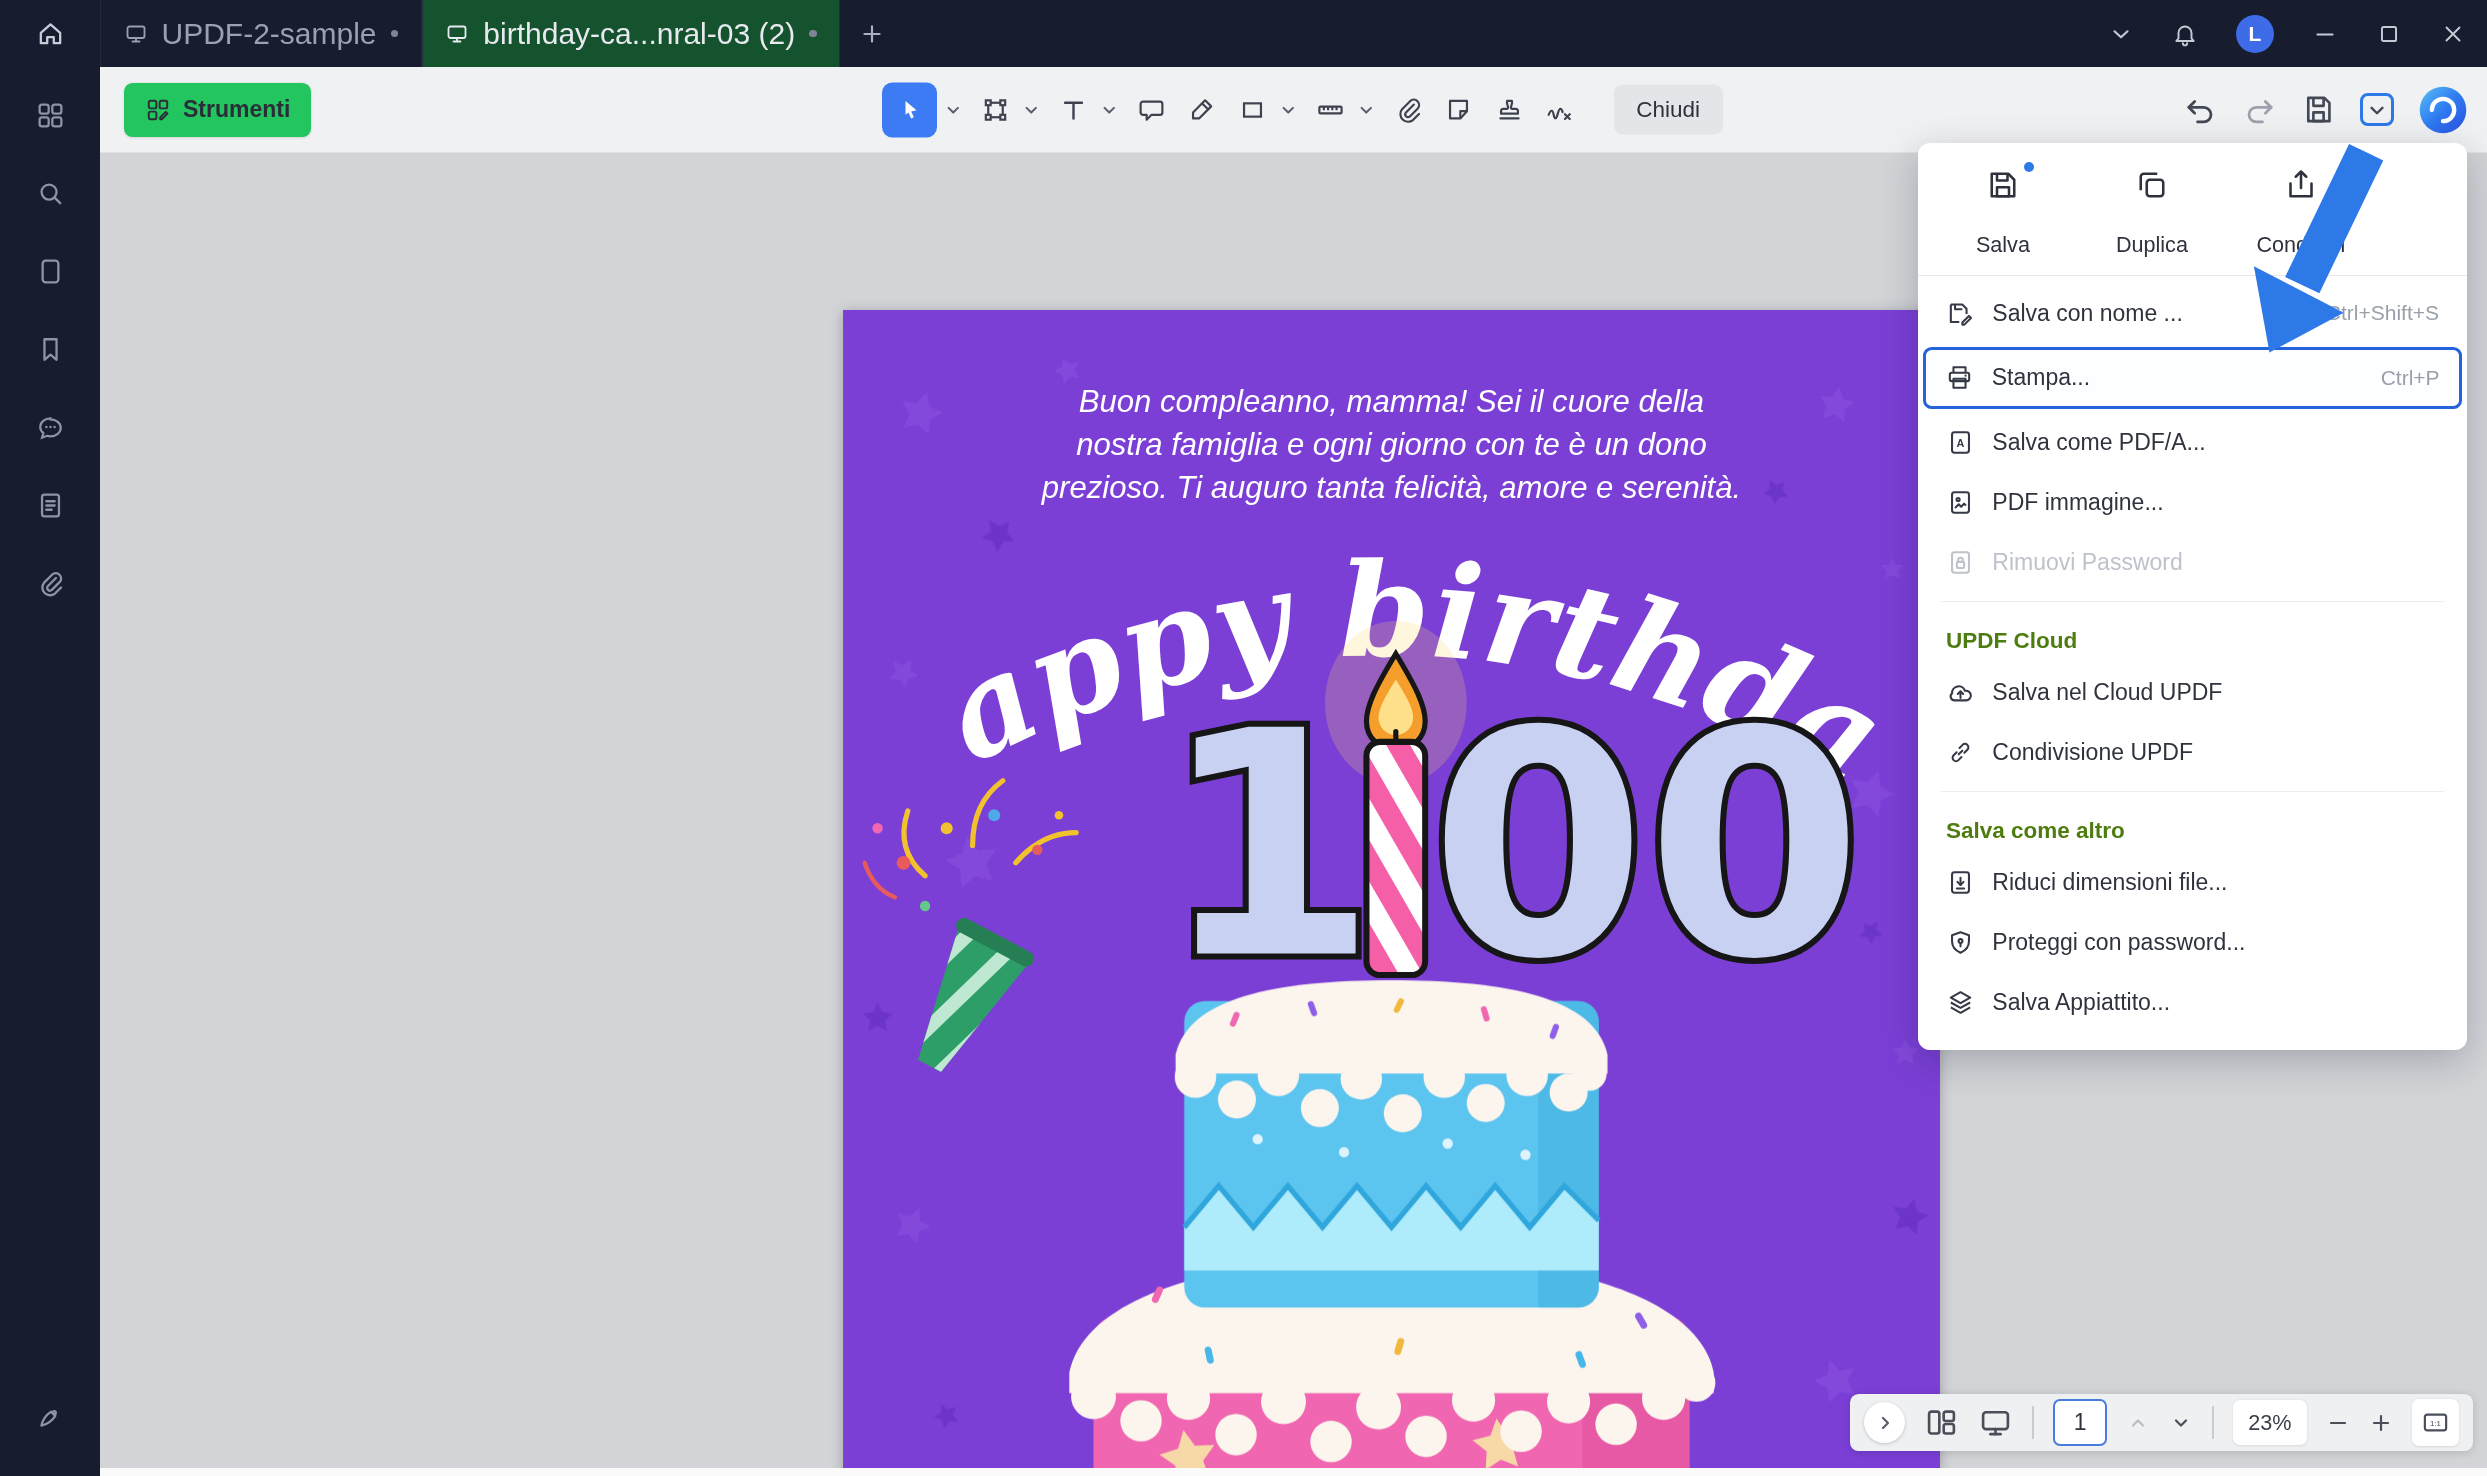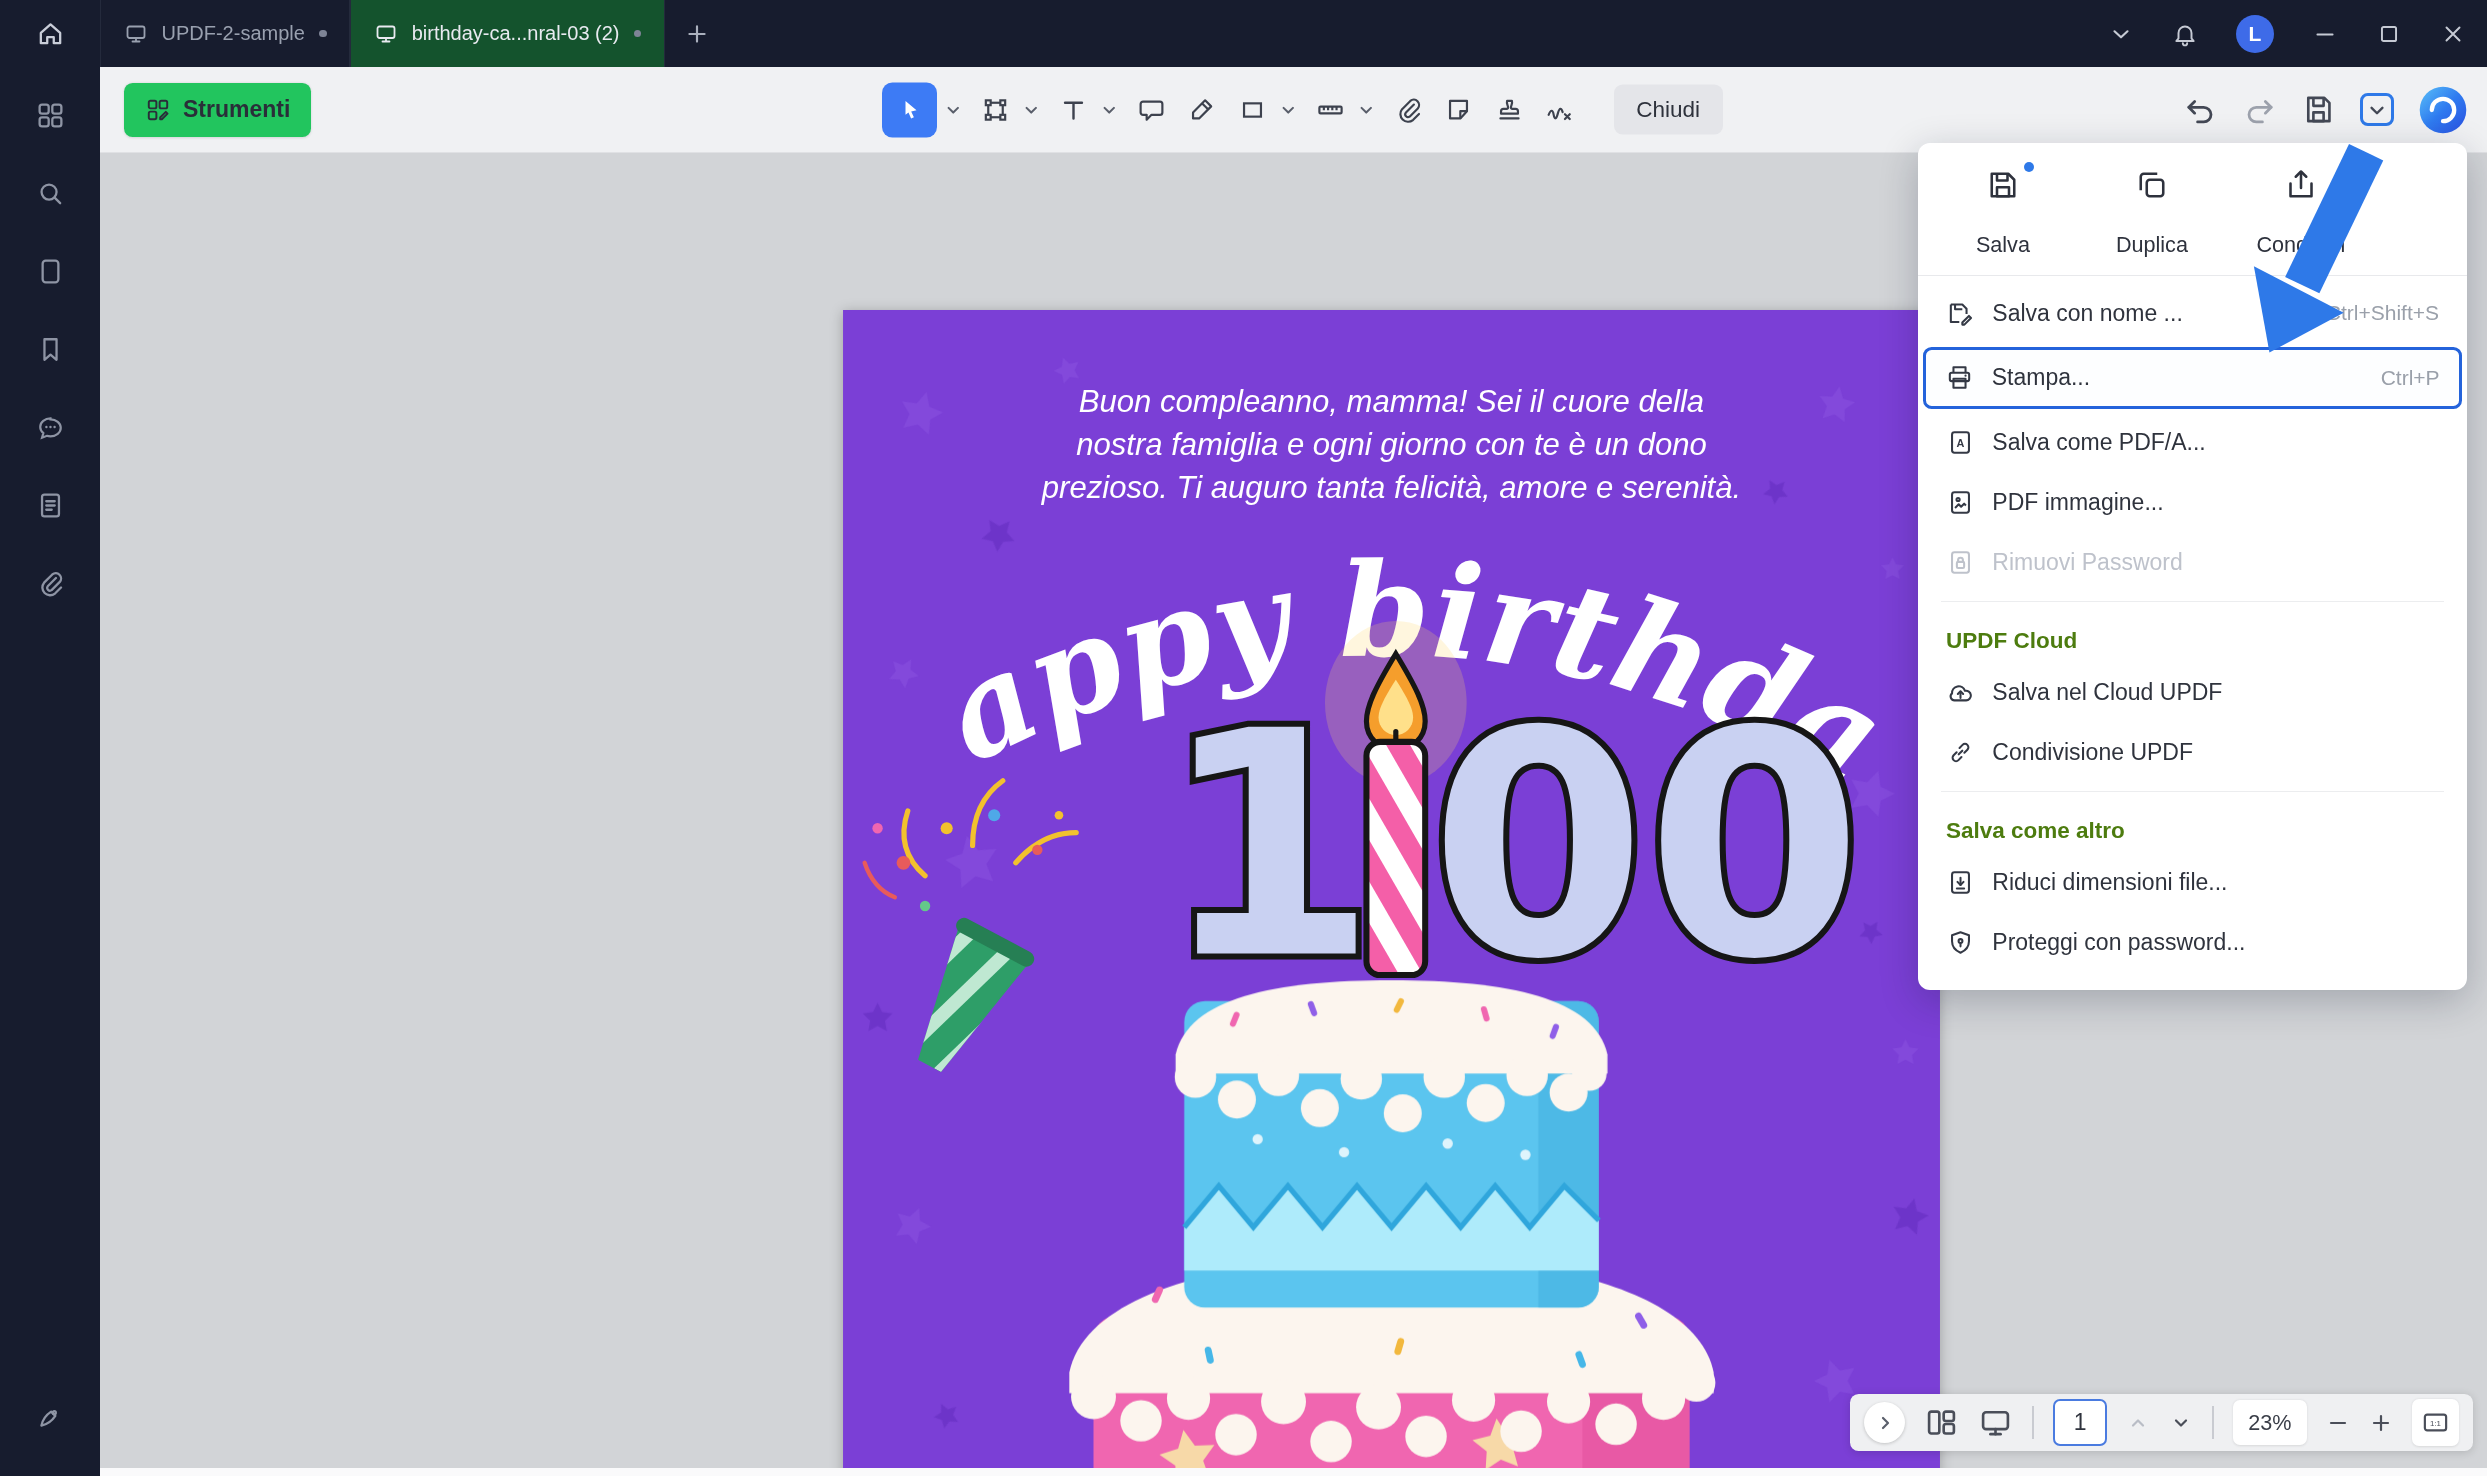--- a/index.html
+++ b/index.html
@@ -3,21 +3,21 @@
 <meta charset="utf-8">
 <style>
   * { box-sizing: border-box; margin: 0; padding: 0; }
   html,body { width:2487px; height:1477px; overflow:hidden; }
   body { font-family:"Liberation Sans", sans-serif; background:#D2D4D7; position:relative; }
 
   
   #titlebar { position:absolute; left:0; top:0; width:2487px; height:67px; background:#171C2E; display:flex; align-items:center; z-index:5; }
   .home { width:100px; display:flex; justify-content:center; align-items:center; color:#C9CDD8; }
   .tabs { display:flex; height:100%; }
-  .tab { height:100%; display:flex; align-items:center; gap:14px; padding:0 22.5px; border-left:0.9px solid #242A3C; border-right:0.9px solid #242A3C; color:#99A0AF; font-size:20px; cursor:default; }
+  .tab { height:100%; display:flex; align-items:center; gap:14px; padding:0 22.5px; border-left:0.9px solid #242A3C; border-right:0.9px solid #242A3C; color:#99A0AF; font-size:30px; cursor:default; }
   .tab.active { background:#14532d; color:#E8EAF0; }
   .tab .tdot { width:7.8px; height:7.8px; border-radius:50%; background:#7E8496; }
   .tab-plus { margin-left:19px; color:#AAB0BD; display:flex; align-items:center; }
   .tb-right { margin-left:auto; display:flex; align-items:center; gap:38px; padding-right:21px; color:#C6CAD4; }
   .avatar { width:38px; height:38px; border-radius:50%; background:#3E6BE8; color:#fff; font-size:21px; font-weight:bold; display:flex; align-items:center; justify-content:center; }
 
   
   #sidebar { position:absolute; left:0; top:67px; bottom:0; width:100px; background:#171C2E; display:flex; flex-direction:column; align-items:center; padding-top:22.5px; z-index:5; }
   .side-btn { width:52px; height:52px; margin-bottom:26px; display:flex; align-items:center; justify-content:center; color:#8E94A4; border-radius:8.6px; }
   .side-spacer { flex:1; }
@@ -706,20 +706,30 @@
       <span class="mic">
         <svg viewBox="0 0 24 24" fill="none" stroke="currentColor" stroke-width="1.7" stroke-linecap="round" stroke-linejoin="round">
             <path d="M12 3.5l7 2.5v5c0 4.5-3 7.8-7 9.5-4-1.7-7-5-7-9.5v-5Z"></path>
             <circle cx="12" cy="10.8" r="1.6"></circle>
             <path d="M12 12.4v2.8"></path>
           </svg>
       </span>
       <span class="menu-label">Proteggi con password...</span>
     </div>
 
+    <div class="menu-row">
+      <span class="mic">
+        <svg viewBox="0 0 24 24" fill="none" stroke="currentColor" stroke-width="1.7" stroke-linejoin="round">
+            <path d="M12 3.5 20 8l-8 4.5L4 8Z"></path>
+            <path d="M4 12l8 4.5L20 12"></path>
+            <path d="M4 16l8 4.5L20 16"></path>
+          </svg>
+      </span>
+      <span class="menu-label">Salva Appiattito...</span>
+    </div>
   </div>
 </div>
 
 <div id="statusbar">
   <div class="scircle">
     <span class="ic28">
       <svg viewBox="0 0 24 24" fill="none" stroke="currentColor" stroke-width="2.2" stroke-linecap="round" stroke-linejoin="round">
           <path d="M10 7l5 5-5 5"></path>
         </svg>
     </span>

